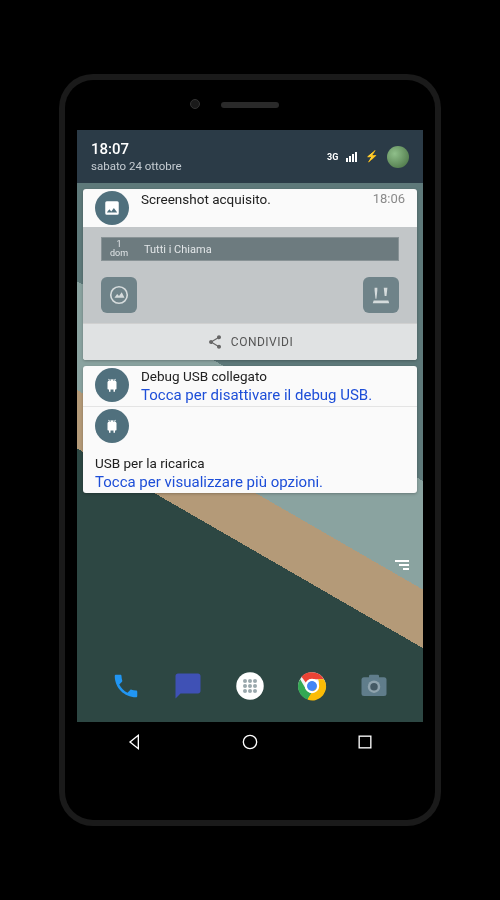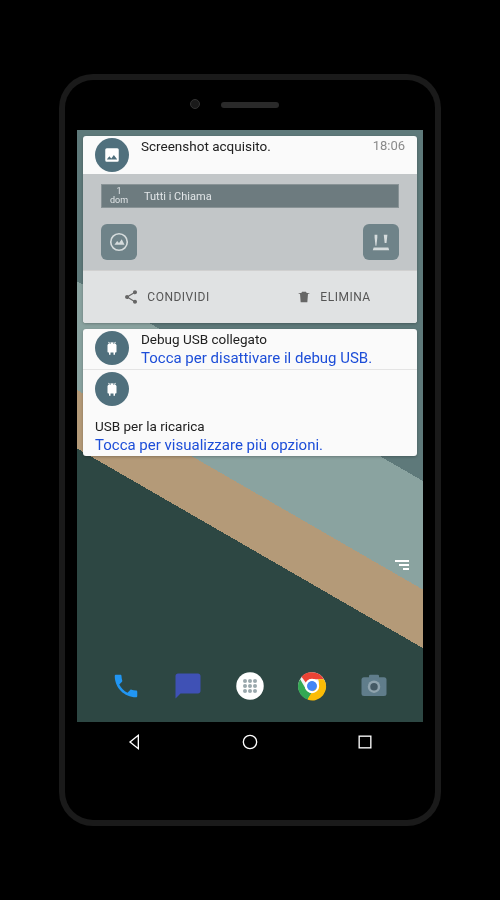--- a/index.html
+++ b/index.html
@@ -35,21 +35,21 @@
     .widget  { position:absolute; left:18px; top:10px; right:18px; height:24px; background:#6d7b7f; border:1px solid #899396; display:flex; align-items:center; }
     .wday    { width:34px; text-align:center; font-size:9px; color:#e2e6e8; line-height:1.05; }
     .wlbl    { flex:1; font-size:11px; color:#e2e6e8; padding-left:8px; }
     .appicon { position:absolute; width:36px; height:36px; border-radius:6px; background:rgba(76,103,110,.7); display:flex; align-items:center; justify-content:center; }
     .appicon svg{ width:22px; height:22px; fill:#d5dbdc; }
     .app-l   { left:18px; bottom:10px; }
     .app-r   { right:18px; bottom:10px; }
     .calltxt { position:absolute; left:0; right:0; top:48px; text-align:center; font-size:13px; color:#edf0f1; text-shadow:0 1px 2px rgba(0,0,0,.4); }
 
     .actions { display:flex; border-top:1px solid #d0d0d0; background:#e0e2e3; }
-    .act     { flex:1; display:flex; align-items:center; justify-content:center; gap:8px; padding:18px 0; font-size:12px; color:#555; letter-spacing:.5px; }
+    .act     { flex:1; display:flex; align-items:center; justify-content:center; gap:8px; padding:10px 0; font-size:12px; color:#555; letter-spacing:.5px; }
     .act svg { width:16px; height:16px; fill:#666; }
 
     .group .card + .card { border-top:1px solid #e4e4e4;flex-direction:column; }
 
     .expand { position:absolute; right:14px; top:430px; z-index:3; display:flex; flex-direction:column; gap:2px; align-items:flex-end; }
     .expand span{ height:2px; background:#fff; display:block; }
     .expand span:nth-child(1){width:14px} .expand span:nth-child(2){width:10px} .expand span:nth-child(3){width:6px}
 
     .home { position:absolute; left:0; right:0; bottom:60px; z-index:1; display:flex; justify-content:space-around; padding:0 18px; }
     .home .seat{ width:40px; height:40px; border-radius:8px; display:flex; align-items:center; justify-content:center; }
@@ -108,20 +108,37 @@
           <svg viewBox="0 0 24 24">
             <rect x="2" y="5" width="20" height="15" rx="2" fill="#607d8b"></rect>
             <circle cx="12" cy="12.5" r="5" fill="#90a4ae"></circle>
             <circle cx="12" cy="12.5" r="3" fill="#455a64"></circle>
             <rect x="8" y="3" width="8" height="3" rx="1" fill="#607d8b"></rect>
           </svg>
         </div>
     </div>
 
     <div class="shade">
+      <div class="header">
+        <div>
+          <div class="time">18:07</div>
+          <div class="date">sabato 24 ottobre</div>
+        </div>
+        <div class="hicons">
+          <span style="font-size:9px;font-weight:700;">3G</span>
+          <span class="sig">
+              <b></b>
+              <b></b>
+              <b></b>
+              <b></b>
+            </span>
+          <span class="bolt">⚡</span>
+          <div class="avatar"></div>
+        </div>
+      </div>
 
       <div class="notif">
         <div class="card">
           <div class="ic">
               <svg viewBox="0 0 24 24">
                 <path d="M21 19V5a2 2 0 0 0-2-2H5a2 2 0 0 0-2 2v14a2 2 0 0 0 2 2h14a2 2 0 0 0 2-2zM8.5 13.5l2.5 3 3.5-4.5 4.5 6H5l3.5-4.5z"></path>
               </svg>
             </div>
           <div class="nt">
               <h4>Screenshot acquisito.</h4>
@@ -147,26 +164,20 @@
                 <path d="M5 4h3v3l-1 9H6L5 7zm11 0h3l-1 9h-2l-1-9zM4 18h16l1 3H3z"></path>
               </svg>
             </div>
         </div>
         <div class="actions">
           <div class="act">
             <svg viewBox="0 0 24 24">
                 <path d="M18 16c-.8 0-1.5.3-2 .8l-7-4.1c.1-.2.1-.5.1-.7s0-.5-.1-.7l7-4.1c.5.5 1.2.8 2 .8 1.7 0 3-1.3 3-3s-1.3-3-3-3-3 1.3-3 3c0 .2 0 .5.1.7l-7 4.1c-.5-.5-1.2-.8-2-.8-1.7 0-3 1.3-3 3s1.3 3 3 3c.8 0 1.5-.3 2-.8l7 4.1c-.1.2-.1.5-.1.7 0 1.7 1.3 3 3 3s3-1.3 3-3-1.3-3-3-3z"></path>
               </svg>
             <span>CONDIVIDI</span>
-          </div>
-          <div class="act">
-            <svg viewBox="0 0 24 24">
-                <path d="M6 7h12l-1 13H7zM9 4h6l1 2H8zM4 6h16v1H4z"></path>
-              </svg>
-            <span>ELIMINA</span>
           </div>
         </div>
       </div>
 
       <div class="notif group">
         <div class="card">
           <div class="ic">
               <svg viewBox="0 0 24 24">
                 <path d="M6 8h12v9a1 1 0 0 1-1 1h-1v3h-2v-3h-4v3H8v-3H7a1 1 0 0 1-1-1zM7.5 3.5L9 5c.9-.5 1.9-.8 3-.8s2.1.3 3 .8l1.5-1.5.7.7L15.8 5.6A6 6 0 0 1 18 8H6a6 6 0 0 1 2.2-2.4L6.8 4.2zM9.5 6.5a.7.7 0 1 0 0-1.4.7.7 0 0 0 0 1.4zm5 0a.7.7 0 1 0 0-1.4.7.7 0 0 0 0 1.4z"></path>
               </svg>

